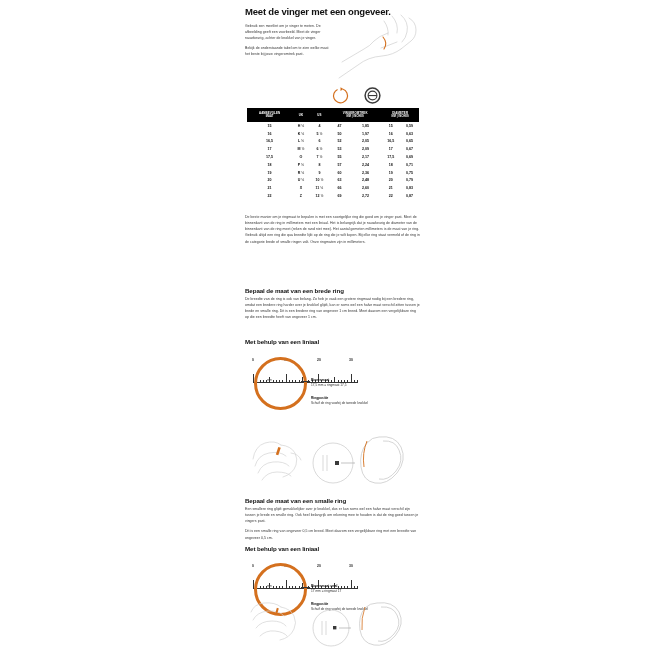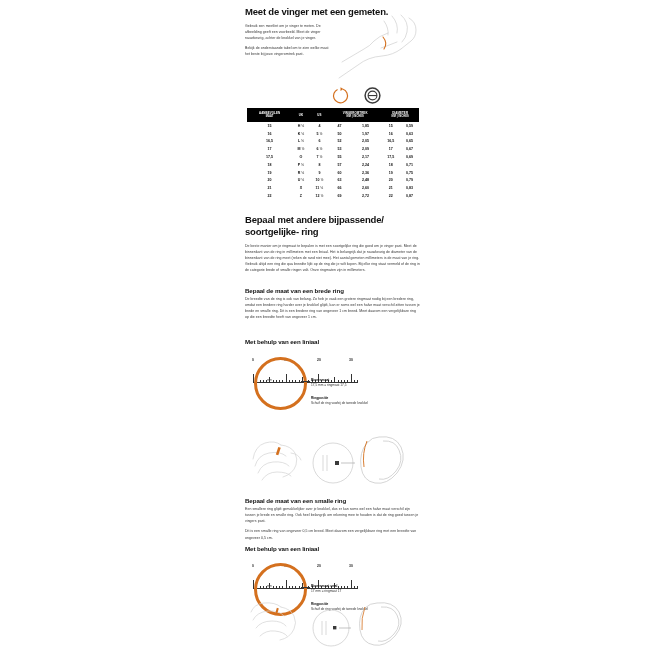--- a/index.html
+++ b/index.html
@@ -87,21 +87,21 @@
 
   svg{display:block;overflow:visible;}
 </style>
 </head>
 <body>
 
 <div class="page">
  <div class="col">
 
   <div class="blk" id="hdr">
-    <h1 class="sec">Meet de vinger met een gemeten.</h1>
+    <h1 class="sec">Meet de vinger met een ongeveer.</h1>
     <p class="body">Gebruik een meetlint om je vinger te meten. De afbeelding geeft een voorbeeld. Meet de vinger nauwkeurig, achter de knokkel van je vinger.</p>
     <p class="body">Bekijk de onderstaande tabel om te zien welke maat het beste bij jouw vingeromtrek past.</p>
   </div>
 
   <div class="hand-top">
     <svg viewBox="0 0 84 70" width="84" height="70">
       <g fill="none" stroke="#cfcfcf" stroke-width="0.7" stroke-linecap="round" stroke-linejoin="round">
         <path d="M72 6 q7 4 7 12 q0 7 -5 11 l-10 8"></path>
         <path d="M64 3 q8 7 6 17 q-1 6 -5 10"></path>
         <path d="M55 4 q7 8 5 17"></path>
@@ -245,24 +245,20 @@
             <td>12 ½</td>
             <td>69</td>
             <td>2,72</td>
             <td>22</td>
             <td>0,87</td>
           </tr>
         </tbody>
   </table>
 
   <div class="blk" id="s-compare">
-    <h1 class="sec">
-      <span>Bepaal met andere bijpassende/</span><br>
-      <span>soortgelijke- ring</span>
-    </h1>
     <p class="body">De beste manier om je ringmaat te bepalen is met een soortgelijke ring die goed om je vinger past. Meet de binnenkant van de ring in millimeters met een liniaal. Het is belangrijk dat je nauwkeurig de diameter van de binnenkant van de ring meet (reken de rand niet mee). Het aantal gemeten millimeters is de maat van je ring. Gebruik altijd een ring die qua breedte lijkt op de ring die je wilt kopen. Bij elke ring staat vermeld of de ring in de categorie brede of smalle ringen valt. Onze ringmaten zijn in millimeters.</p>
   </div>
 
   <div class="blk" id="s-wide">
     <h2 class="sub">Bepaal de maat van een brede ring</h2>
     <p class="body">De breedte van de ring is ook van belang. Zo heb je vaak een grotere ringmaat nodig bij een bredere ring, omdat een bredere ring harder over je knokkel glijdt, kan er soms wel een halve maat verschil zitten tussen je brede en smalle ring. Dit is een bredere ring van ongeveer 1 cm breed. Meet daarom een vergelijkbare ring op die een breedte heeft van ongeveer 1 cm.</p>
   </div>
 
   <div class="blk" id="s-wide-ruler">
     <h2 class="sub">Met behulp van een liniaal</h2>

